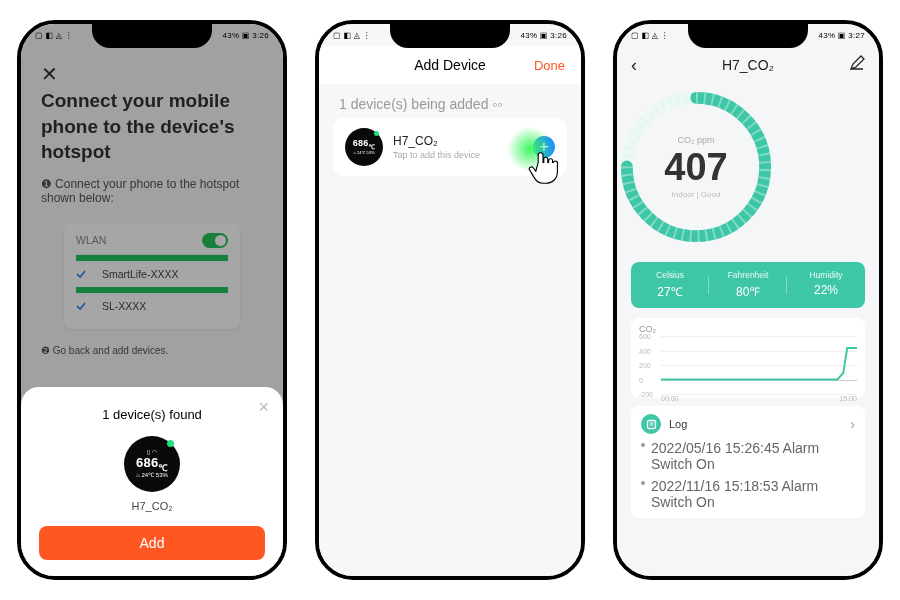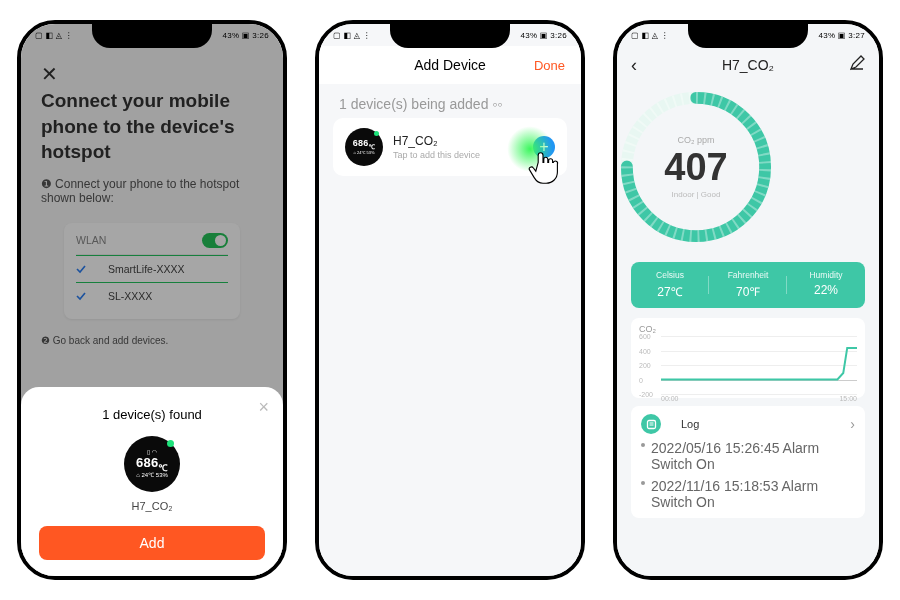--- a/index.html
+++ b/index.html
@@ -23,21 +23,21 @@
   
   .p1 .screen{background:rgba(0,0,0,.35)}
   .p1 .under{position:absolute;inset:0;padding:38px 20px 0;background:#f8f8f8;color:#333}
   .close-ic{position:absolute;left:20px;top:38px;font-size:20px;color:#333;cursor:pointer}
   .p1 h2{font-size:19px;font-weight:700;margin:26px 0 12px;line-height:1.35}
   .p1 .instr{font-size:12px;color:#555}
   .wlan-card{margin:18px auto 0;width:176px;background:#fff;border-radius:8px;padding:10px 12px;box-shadow:0 1px 3px rgba(0,0,0,.08);font-size:10.5px;color:#444}
   .wlan-card .hdr{display:flex;justify-content:space-between;align-items:center;padding-bottom:6px;border-bottom:1px solid #eee;color:#888}
   .toggle{width:26px;height:15px;background:#25c45a;border-radius:10px;position:relative}
   .toggle::after{content:"";position:absolute;right:2px;top:2px;width:11px;height:11px;border-radius:50%;background:#fff}
-  .wlan-card .opt{display:flex;align-items:center;gap:22px;padding:7px 0;border-top:1px solid #22c55e}
+  .wlan-card .opt{display:flex;align-items:center;gap:16px;padding:7px 0;border-top:6px solid #22c55e}
   .wlan-card .opt svg{flex:0 0 10px}
   .goback{font-size:10px;color:#555;margin-top:16px}
   .sheet{position:absolute;left:0;right:0;bottom:0;background:#fff;border-radius:18px 18px 0 0;padding:14px 18px 16px;z-index:60;display:flex;flex-direction:column;align-items:center}
   .sheet .x{position:absolute;right:14px;top:10px;font-size:18px;color:#bbb;cursor:pointer}
   .sheet .title{font-size:13px;font-weight:500;margin:6px 0 14px}
   .dev-badge{width:56px;height:56px;border-radius:50%;background:#0a0a0a;position:relative;display:flex;flex-direction:column;align-items:center;justify-content:center;color:#fff;font-size:6px;line-height:1.1}
   .dev-badge .dot{position:absolute;top:4px;right:6px;width:7px;height:7px;border-radius:50%;background:#1de27a}
   .dev-badge .big{font-size:13px;font-weight:700;letter-spacing:.3px}
   .dev-name{font-size:11px;margin:8px 0 14px;color:#444}
   .add-btn{width:100%;background:var(--orange);color:#fff;border:none;border-radius:8px;padding:9px 0;font-size:14px;cursor:pointer}
@@ -79,21 +79,21 @@
   .metrics .ml{font-size:8.5px;opacity:.9}
   .metrics .mv{font-size:12px;margin-top:3px}
   .chart-card{margin:0 14px 8px;background:#fff;border-radius:8px;padding:6px 8px 4px}
   .chart-card .clab{font-size:9px;color:#999;margin-bottom:2px}
   .chart{height:58px;position:relative}
   .chart .ylab{position:absolute;left:0;font-size:7px;color:#bbb;transform:translateY(-50%)}
   .chart .xlab{position:absolute;bottom:-8px;font-size:7px;color:#bbb}
   .chart .grid{position:absolute;left:22px;right:0;height:1px;background:#eee}
   .chart svg{position:absolute;left:22px;right:0;top:0;height:100%;width:calc(100% - 22px)}
   .log-card{margin:0 14px 8px;background:#fff;border-radius:8px;padding:8px 10px}
-  .log-hd{display:flex;align-items:center;gap:20px}
+  .log-hd{display:flex;align-items:center;gap:8px}
   .log-ic{width:20px;height:20px;border-radius:50%;background:var(--teal);display:flex;align-items:center;justify-content:center}
   .log-hd .lt{flex:1;font-size:11px;color:#333}
   .log-hd .chev{font-size:14px;color:#999}
   .log-it{font-size:14px;color:#666;padding-left:10px;position:relative;margin-top:6px}
   .log-it::before{content:"";position:absolute;left:0;top:3px;width:4px;height:4px;border-radius:50%;background:#999}
 
   sub{font-size:.7em}
 </style>
 </head>
 <body>
@@ -214,21 +214,21 @@
       </div>
     </div>
 
     <div class="metrics">
       <div class="m">
         <div class="ml">Celsius</div>
         <div class="mv">27℃</div>
       </div>
       <div class="m">
         <div class="ml">Fahrenheit</div>
-        <div class="mv">70℉</div>
+        <div class="mv">80℉</div>
       </div>
       <div class="m">
         <div class="ml">Humidity</div>
         <div class="mv">22%</div>
       </div>
     </div>
 
     <div class="chart-card">
       <div class="clab">CO₂</div>
       <div class="chart">

